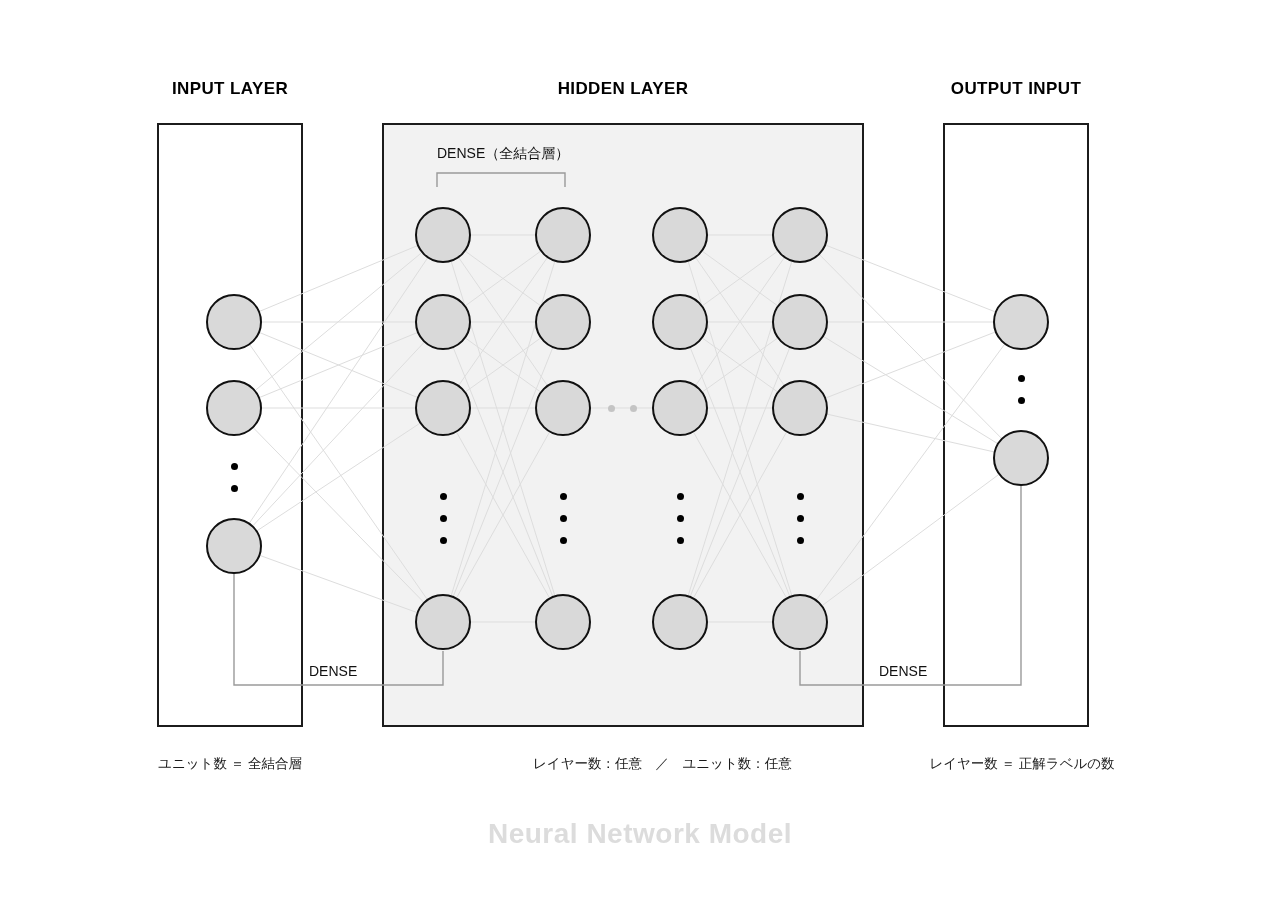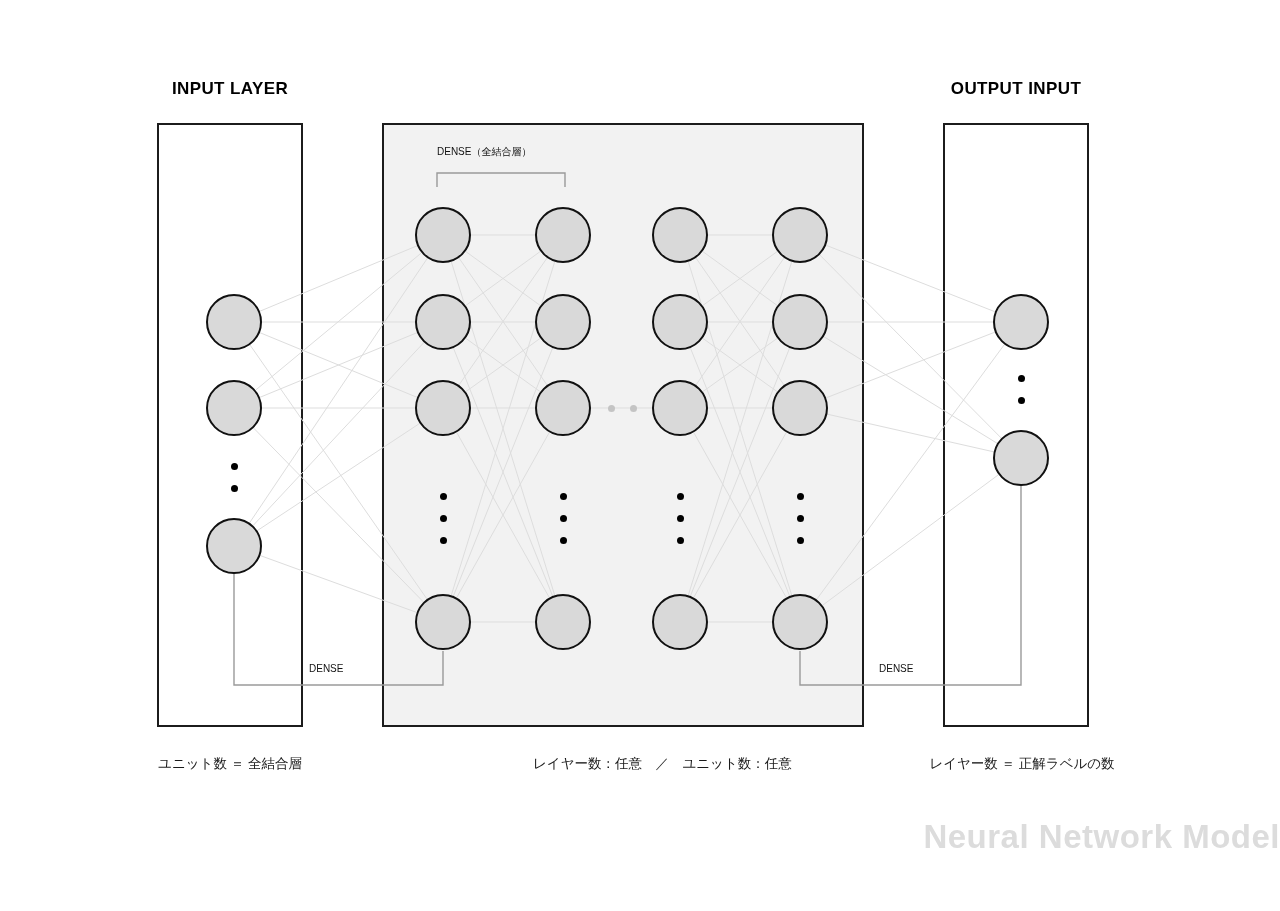--- a/index.html
+++ b/index.html
@@ -79,40 +79,40 @@
   .hdots i {
     display: block;
     width: 7px;
     height: 7px;
     border-radius: 50%;
     background: #c4c4c4;
   }
   
   .inline-label {
     position: absolute;
-    font-size: 10px;
+    font-size: 14px;
     color: #111111;
     white-space: nowrap;
     background: transparent;
   }
   .caption {
     position: absolute;
     font-size: 13.5px;
     color: #1a1a1a;
     white-space: nowrap;
     text-align: center;
   }
   .watermark {
     position: absolute;
-    font-size: 33px;
+    font-size: 28px;
     font-weight: bold;
     color: #dcdcdc;
     letter-spacing: 0.5px;
     white-space: nowrap;
-    text-align: right;
+    text-align: center;
     width: 100%;
     left: 0;
   }
 </style>
 </head>
 <body>
 
 <div id="canvas">
 
   <div class="layer-box" id="box-input" style="left: 157px; top: 123px; width: 146px; height: 604px;"></div>
@@ -172,20 +172,21 @@
       <line x1="826.0939143525028" y1="397.84580708454644" x2="994.9060856474972" y2="332.15419291545356" stroke="#dddddd" stroke-width="1"></line>
       <line x1="827.3097763346018" y1="414.17868242864296" x2="993.6902236653982" y2="451.82131757135704" stroke="#dddddd" stroke-width="1"></line>
       <line x1="816.6070096690268" y1="599.4565479605972" x2="1004.3929903309732" y2="344.5434520394028" stroke="#dddddd" stroke-width="1"></line>
       <line x1="822.4851741633977" y1="605.3141693991076" x2="998.5148258366023" y2="474.68583060089236" stroke="#dddddd" stroke-width="1"></line>
       <path d="M 437,187 L 437,173 L 565,173 L 565,187" fill="none" stroke="#9a9a9a" stroke-width="1.4"></path>
       <path d="M 234,574 L 234,685 L 443,685 L 443,651" fill="none" stroke="#9a9a9a" stroke-width="1.4"></path>
       <path d="M 1021,486 L 1021,685 L 800,685 L 800,651" fill="none" stroke="#9a9a9a" stroke-width="1.4"></path>
     </svg>
 
   <div class="layer-title" id="title-input" style="left: 157px; top: 79px; width: 146px;">INPUT LAYER</div>
+  <div class="layer-title" id="title-hidden" style="left: 382px; top: 79px; width: 482px;">HIDDEN LAYER</div>
   <div class="layer-title" id="title-output" style="left: 943px; top: 79px; width: 146px;">OUTPUT INPUT</div>
 
   <div class="inline-label" id="label-dense-top" style="left: 437px; top: 145px;">DENSE（全結合層）</div>
 
   <div class="inline-label" id="label-dense-left" style="left: 309px; top: 663px;">DENSE</div>
   <div class="inline-label" id="label-dense-right" style="left: 879px; top: 663px;">DENSE</div>
 
   <div class="caption" id="cap-input" style="left: 120px; top: 755px; width: 220px;">ユニット数 ＝ 全結合層</div>
   <div class="caption" id="cap-hidden" style="left: 533px; top: 755px; width: 220px;">レイヤー数：任意　／　ユニット数：任意</div>
   <div class="caption" id="cap-output" style="left: 912px; top: 755px; width: 220px;">レイヤー数 ＝ 正解ラベルの数</div>

